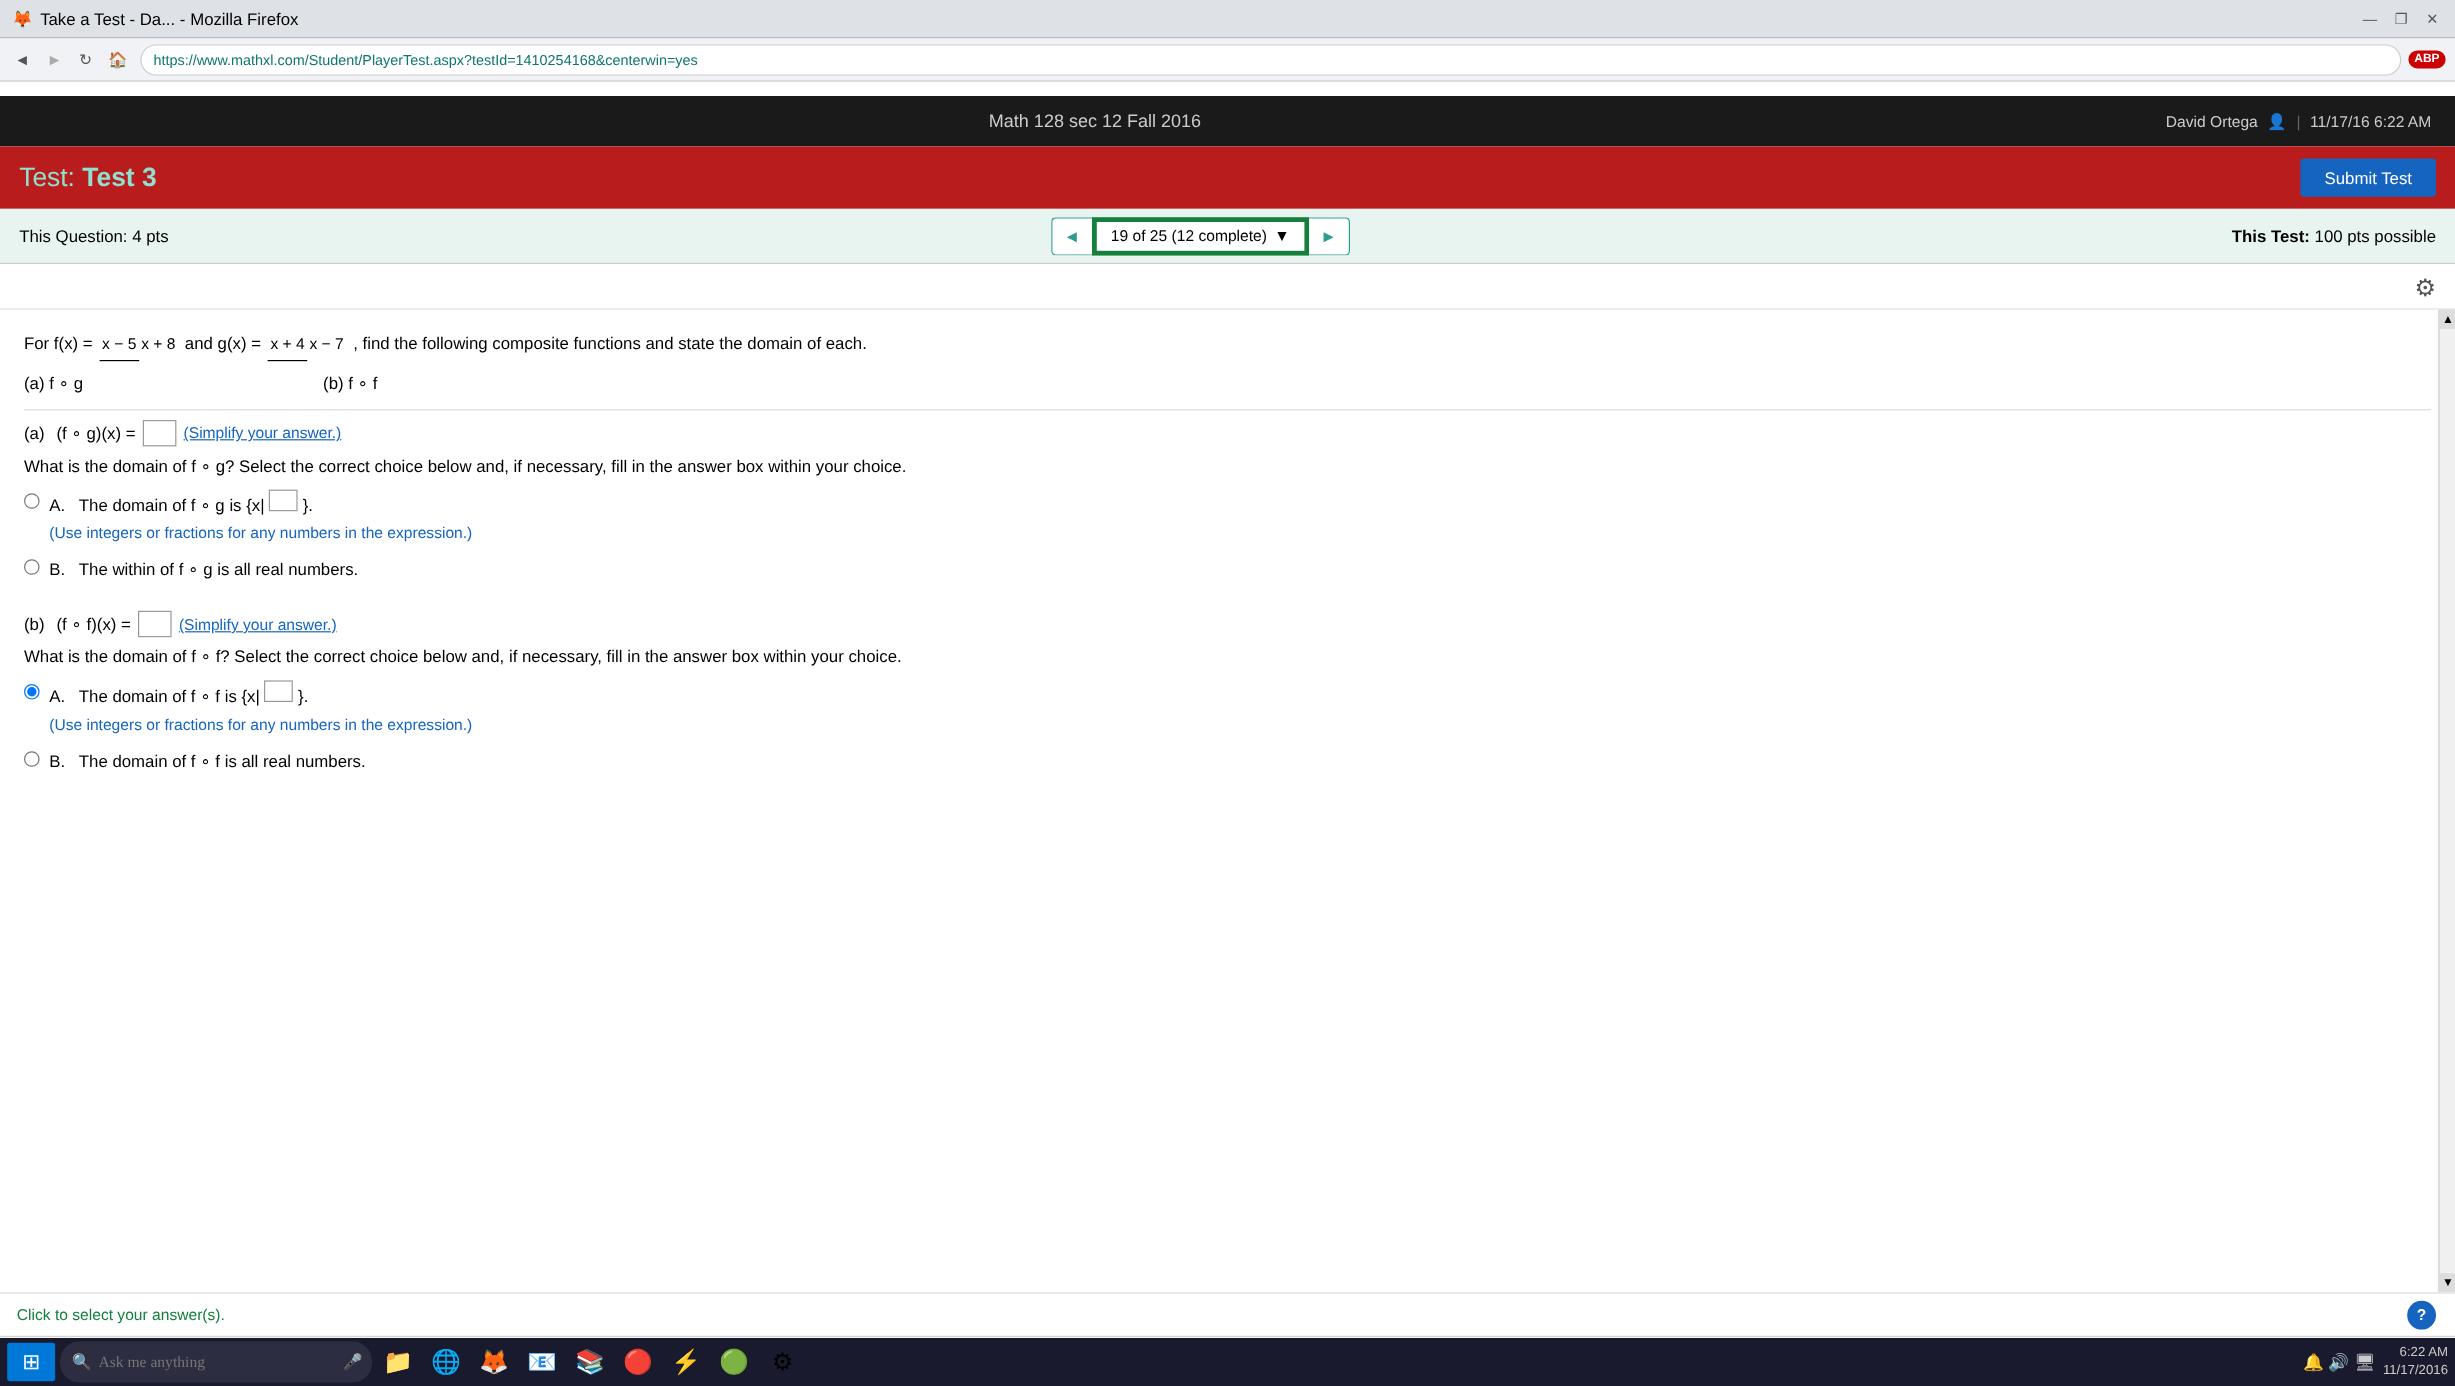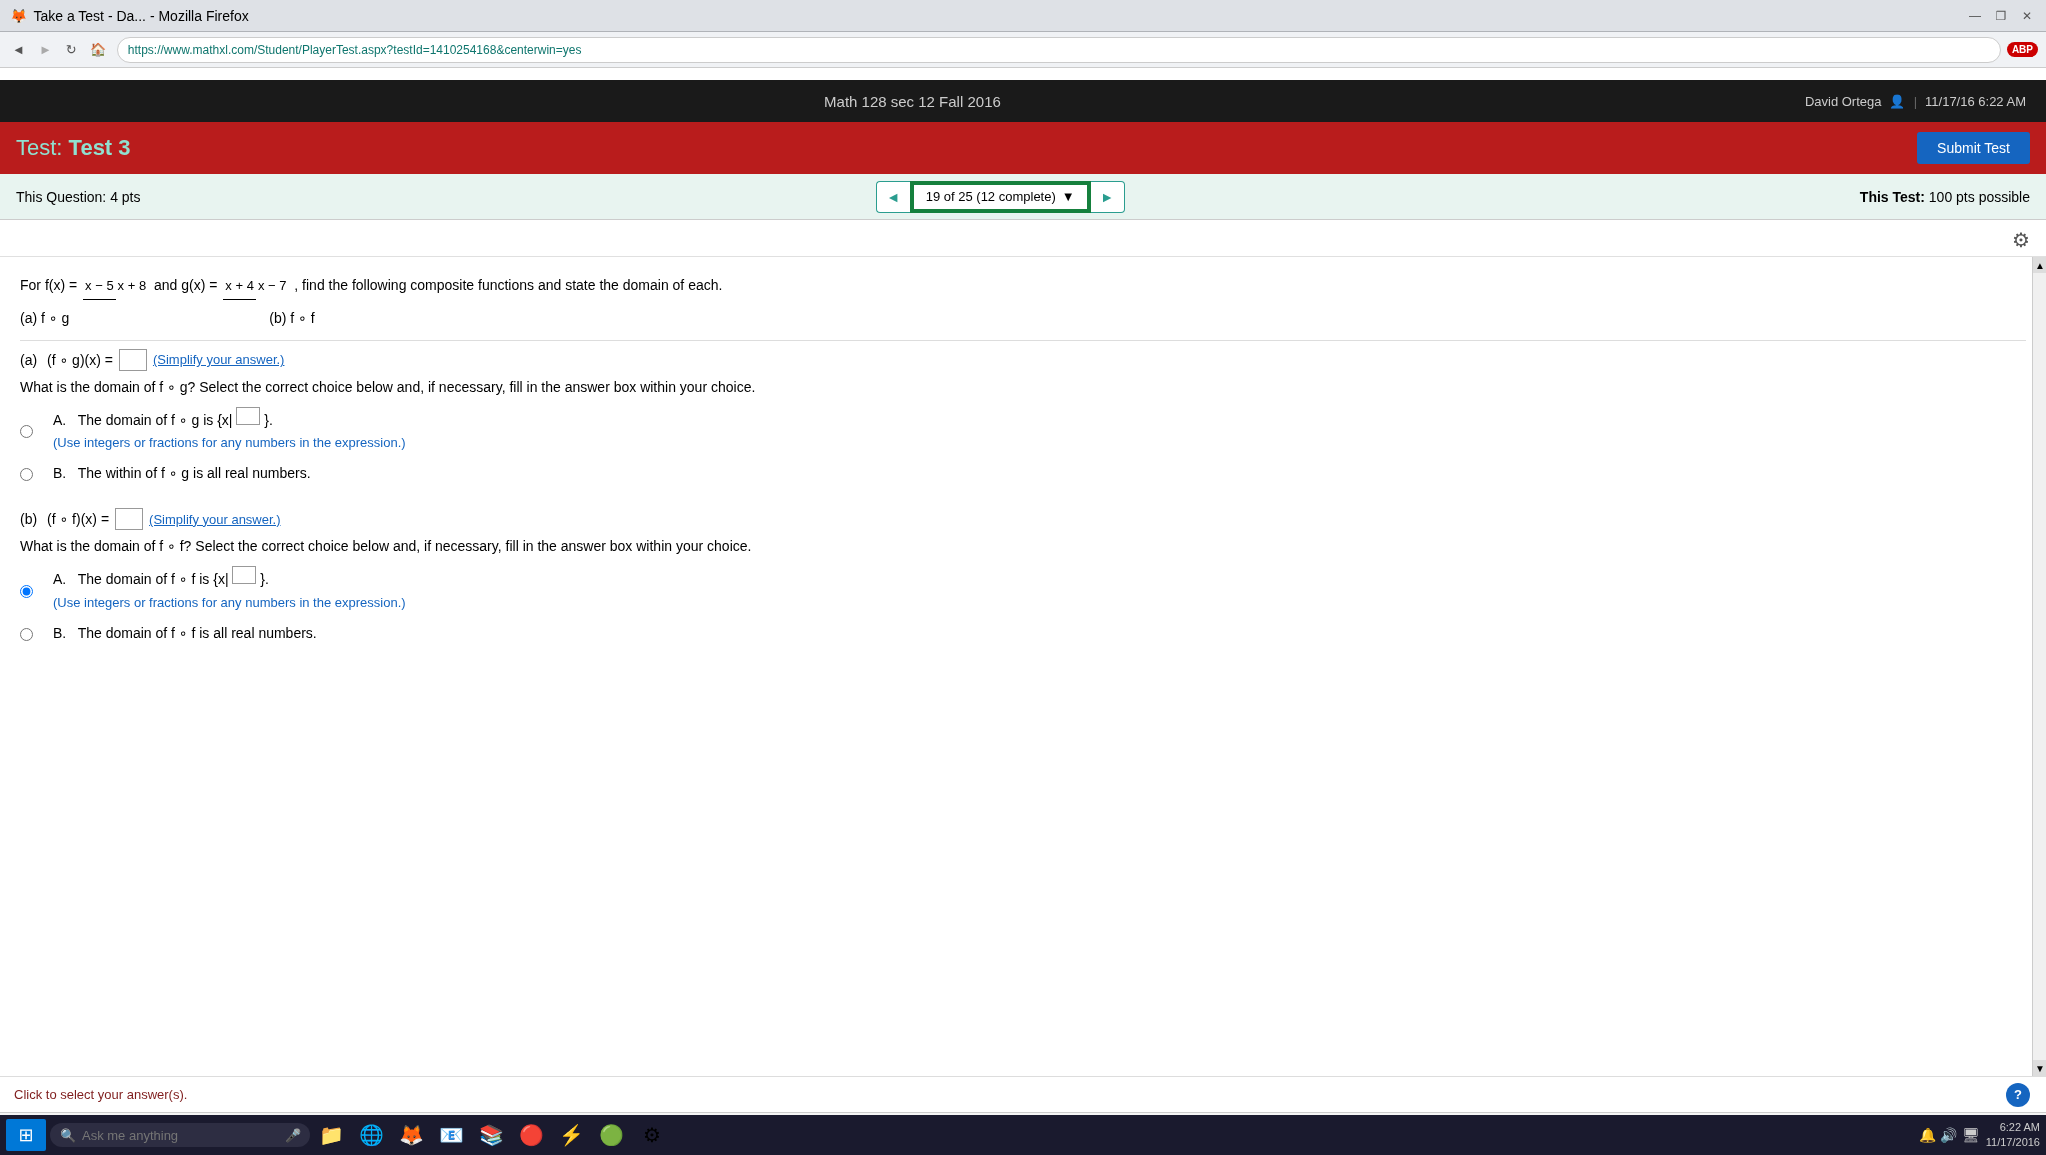--- a/index.html
+++ b/index.html
@@ -149,21 +149,21 @@
 
     .answer-row { display: flex; align-items: center; gap: 6px; margin-bottom: 6px; font-size: 14px; }
     .answer-box {
       width: 28px; height: 22px; border: 1px solid #999;
       display: inline-block; text-align: center; line-height: 22px;
     }
     .simplify-note { color: #1565c0; font-size: 13px; text-decoration: underline; }
 
     .domain-question { font-size: 14px; margin: 8px 0 12px; }
 
-    .radio-option { display: flex; align-items: center; gap: 20px; margin-bottom: 8px; }
+    .radio-option { display: flex; align-items: flex-start; gap: 8px; margin-bottom: 8px; }
     .radio-input { margin-top: 3px; cursor: pointer; }
     .option-text { font-size: 14px; line-height: 1.6; }
     .option-hint { color: #1565c0; font-size: 13px; }
     .scroll-up, .scroll-down {
       width: 14px; height: 16px;
       background: #ddd;
       display: flex; align-items: center; justify-content: center;
       font-size: 10px; cursor: pointer;
     }
 
@@ -182,21 +182,21 @@
     .click-answer-bar {
       background: #fff;
       border-top: 1px solid #ddd;
       height: 36px;
       display: flex;
       align-items: center;
       padding: 0 14px;
       gap: 8px;
       position: relative;
     }
-    .click-answer-text { font-size: 13px; color: #7f1d1d; }
+    .click-answer-text { font-size: 13px; color: #15803d; }
     .help-circle {
       position: absolute;
       right: 16px;
       width: 24px; height: 24px;
       background: #1565c0;
       color: white;
       border-radius: 50%;
       display: flex; align-items: center; justify-content: center;
       font-size: 13px; font-weight: bold; cursor: pointer;
     }
@@ -236,25 +236,26 @@
       background: #0078d7;
       color: white;
       width: 40px; height: 32px;
       display: flex; align-items: center; justify-content: center;
       font-size: 18px; cursor: pointer; border-radius: 2px;
     }
     .taskbar-search {
       background: #2d2d42;
       border: none;
       border-radius: 16px;
-      height: 24px;
+      height: 34px;
       width: 260px;
       padding: 0 10px 0 32px;
       color: #ccc;
       font-size: 13px;
+      font-family: Liberation Serif, serif;
     }
     .search-wrapper { position: relative; }
     .search-mic {
       position: absolute;
       right: 8px; top: 50%;
       transform: translateY(-50%);
       font-size: 13px; color: #aaa;
     }
     .search-search-icon {
       position: absolute;

